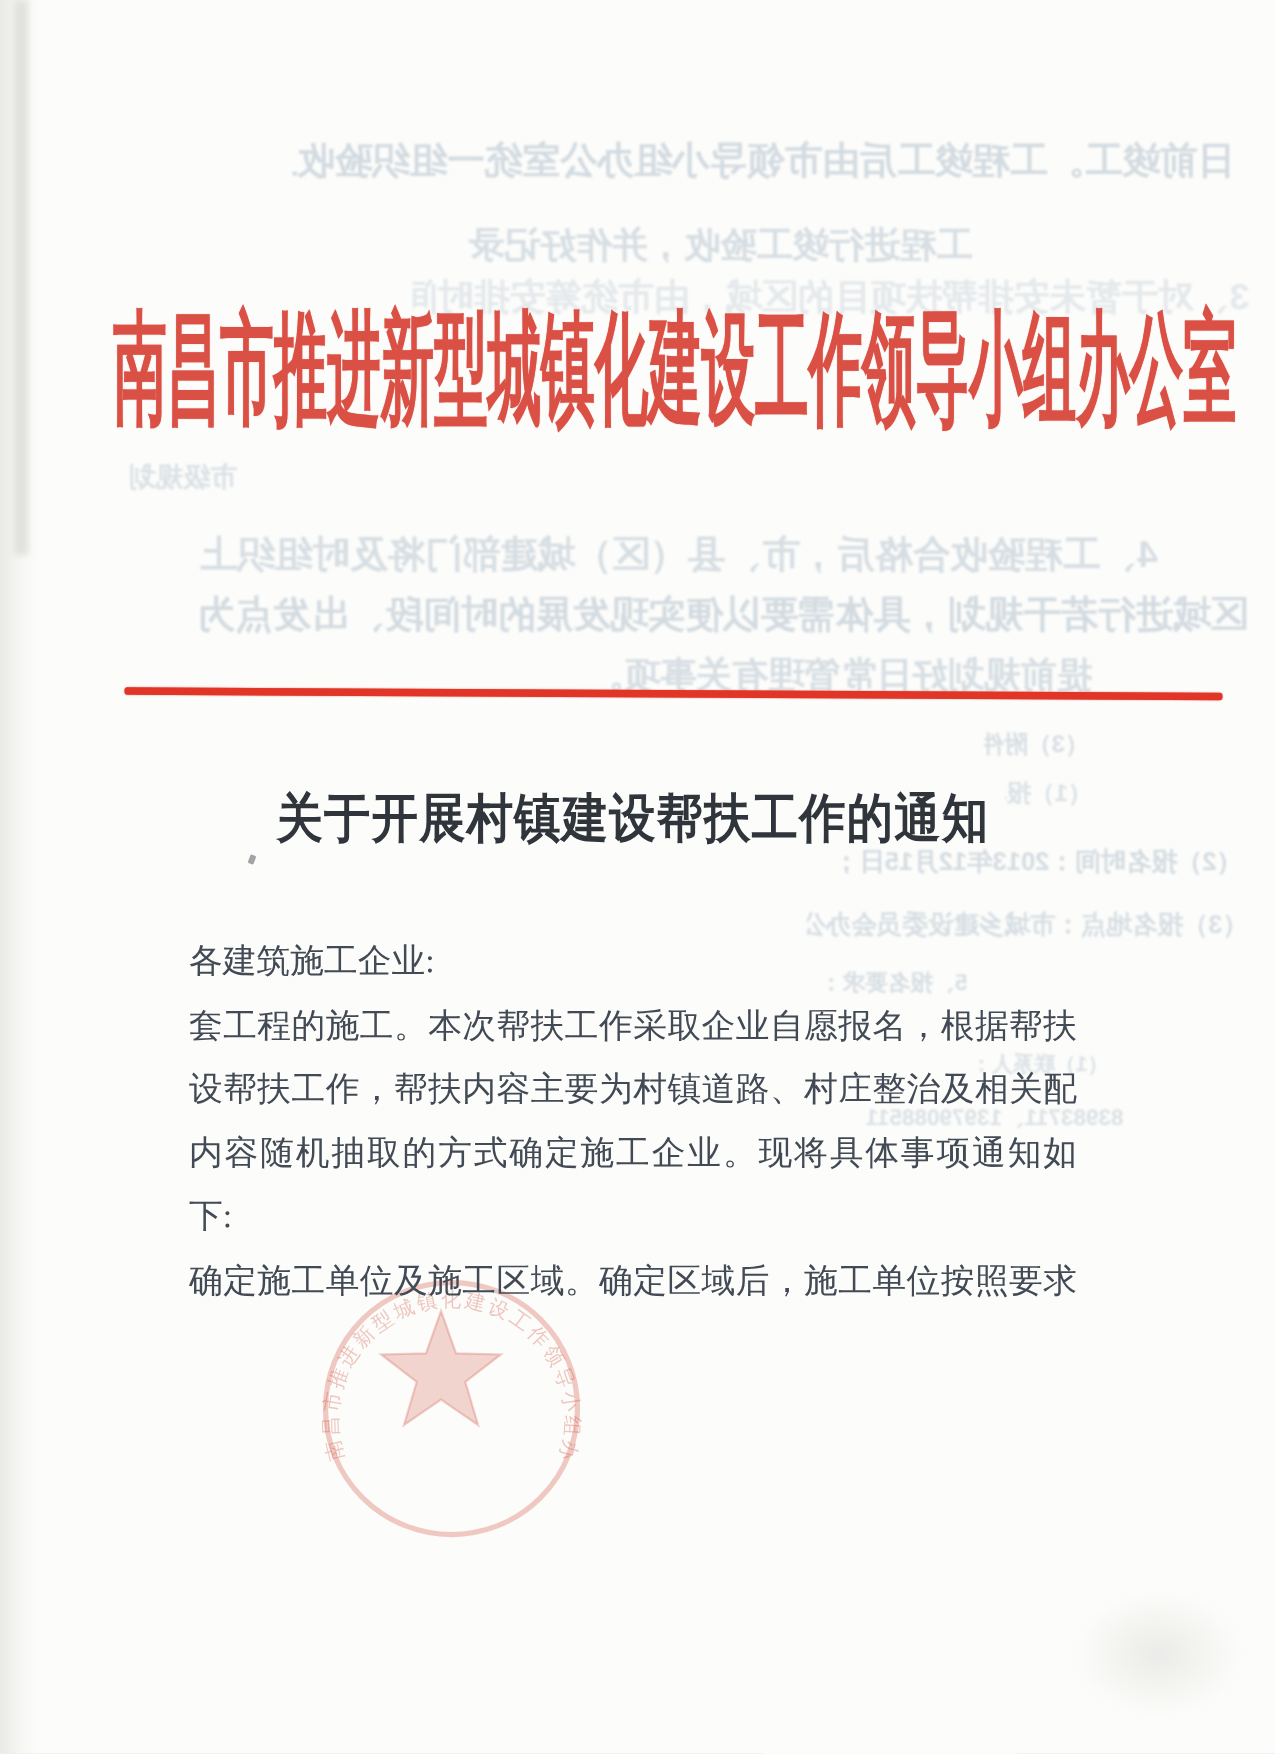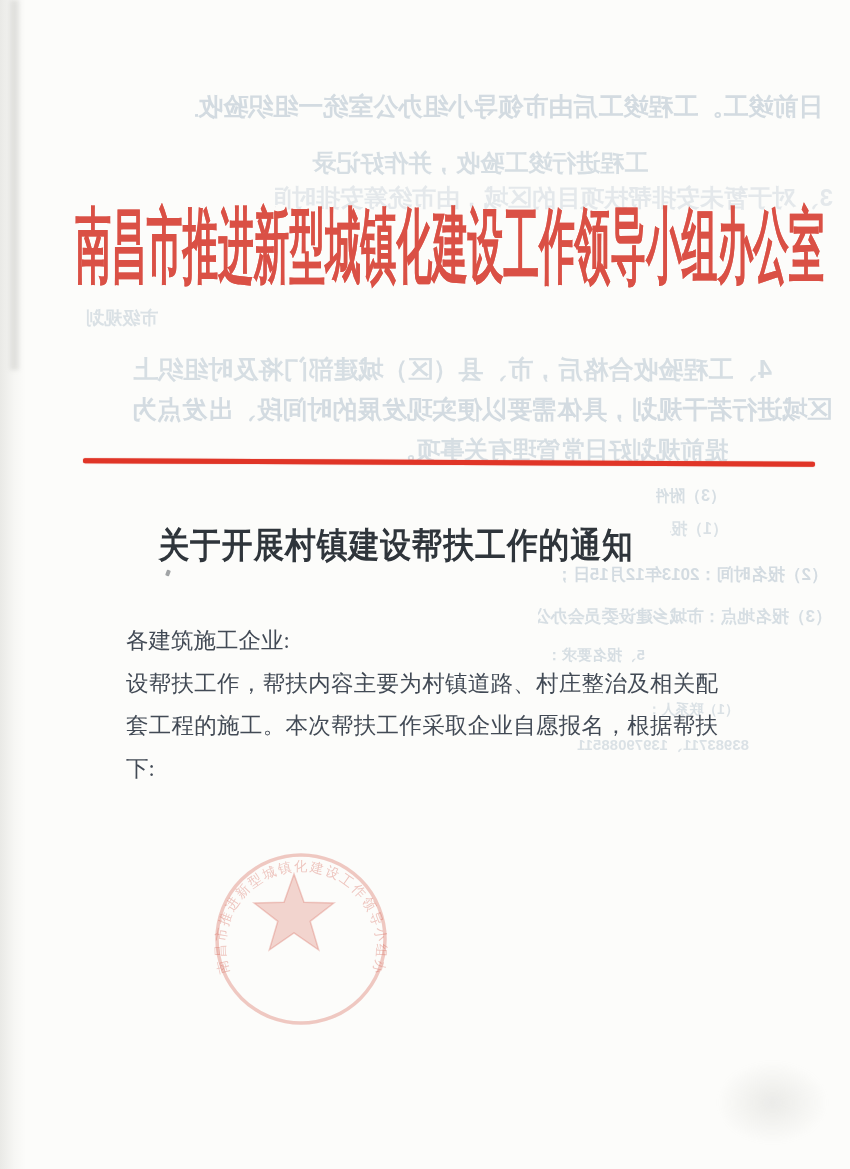--- a/index.html
+++ b/index.html
@@ -48,21 +48,21 @@
     transform:scaleX(0.435); transform-origin:center;
     text-shadow:0 0 1px rgba(216,70,58,0.75); opacity:.94;
   }
   .red-rule {
     position:absolute; left:83px; top:460px; width:732px; height:5px;
     background:#e03527; transform:rotate(0.28deg); border-radius:2px;
     box-shadow:0 0 1px rgba(224,53,39,0.8);
   }
 
   
-  .doc-title-wrap { position:absolute; left:126px; top:522px; width:592px; text-align:left;font-family:Liberation Mono, monospace; }
+  .doc-title-wrap { position:absolute; left:126px; top:522px; width:592px; text-align:center;font-family:Liberation Mono, monospace; }
   .doc-title {
     display:inline-block; font-size:35px; font-weight:bold; color:#2f353b;
     white-space:nowrap; transform:scaleX(0.88); transform-origin:center;
     letter-spacing:1px;
   }
   .title-speck { position:absolute; left:166px; top:570px; width:4px; height:6px;
     background:rgba(70,75,82,0.5); transform:rotate(20deg); border-radius:1px; }
 
   
   .seal { position:absolute; left:206px; top:842px; width:190px; height:190px; }
@@ -113,18 +113,20 @@
     </text>
   </svg>
 
   <div class="doc-title-wrap">
     <span class="doc-title">关于开展村镇建设帮扶工作的通知</span>
   </div>
   <div class="title-speck"></div>
 
   <div class="body-block">
     <div class="bl left">各建筑施工企业:</div>
+    <div class="bl j">套工程的施工。本次帮扶工作采取企业自愿报名，根据帮扶</div>
     <div class="bl j">设帮扶工作，帮扶内容主要为村镇道路、村庄整治及相关配</div>
-    <div class="bl j">套工程的施工。本次帮扶工作采取企业自愿报名，根据帮扶</div>
+    <div class="bl j">内容随机抽取的方式确定施工企业。现将具体事项通知如</div>
     <div class="bl left">下:</div>
+    <div class="bl j">确定施工单位及施工区域。确定区域后，施工单位按照要求</div>
   </div>
 
 </div>
 
 </body></html>

